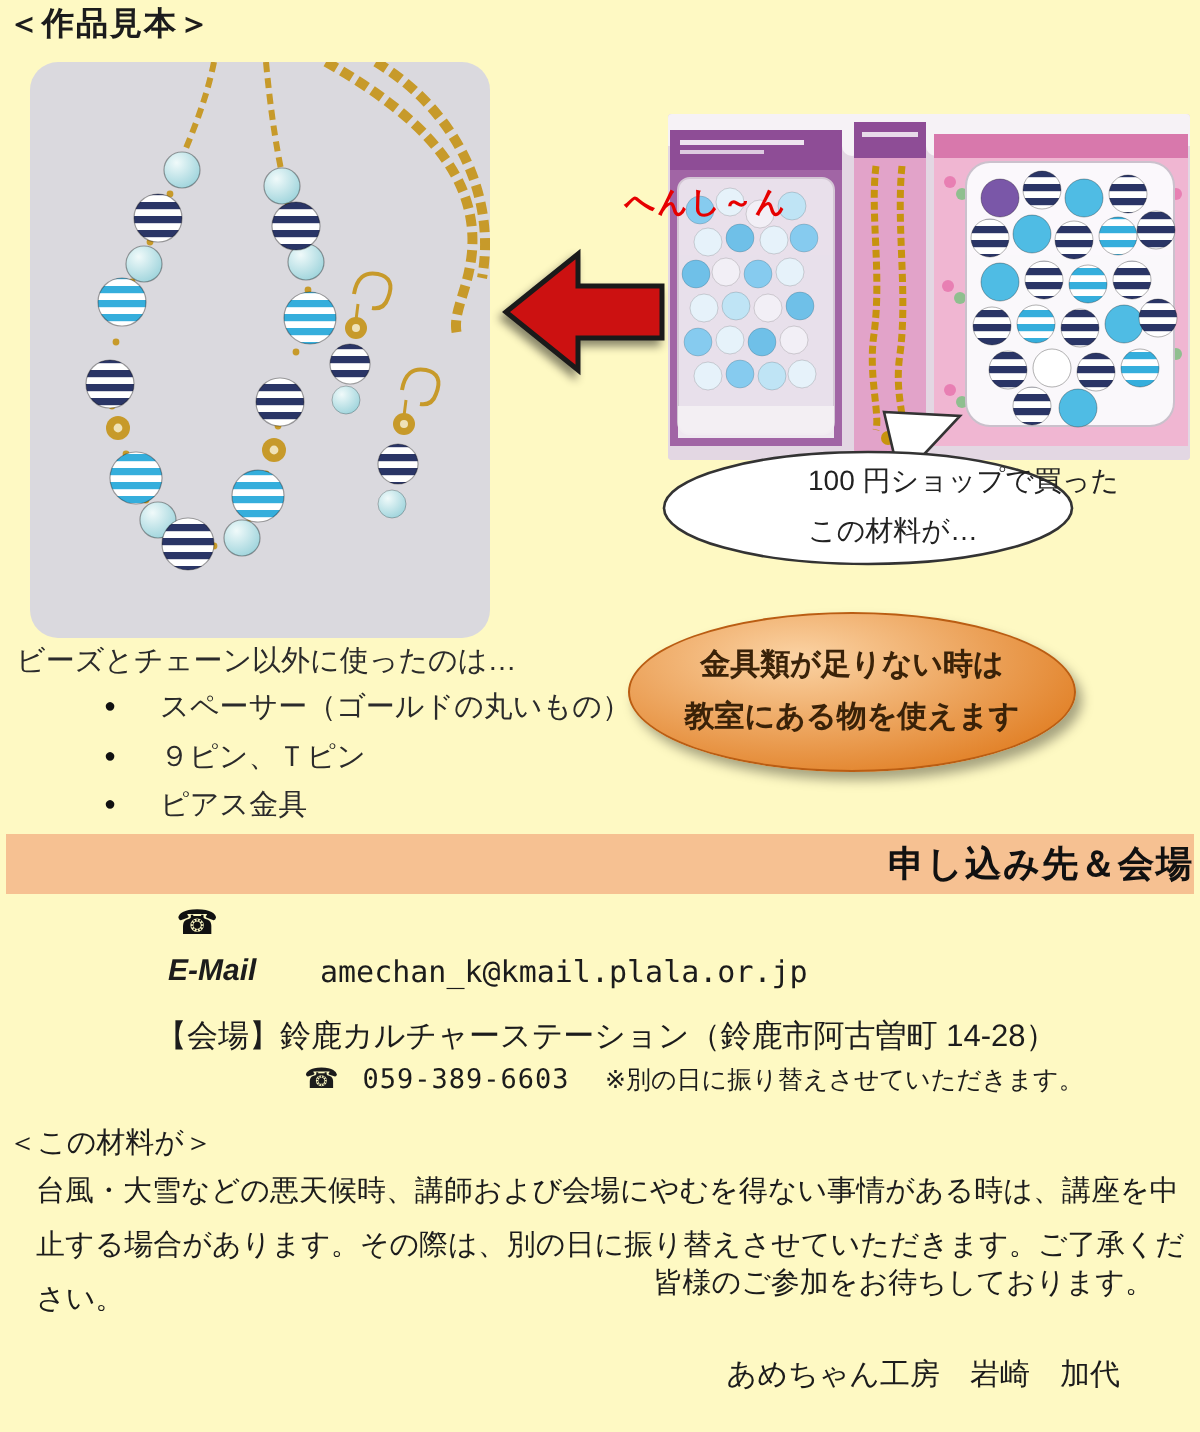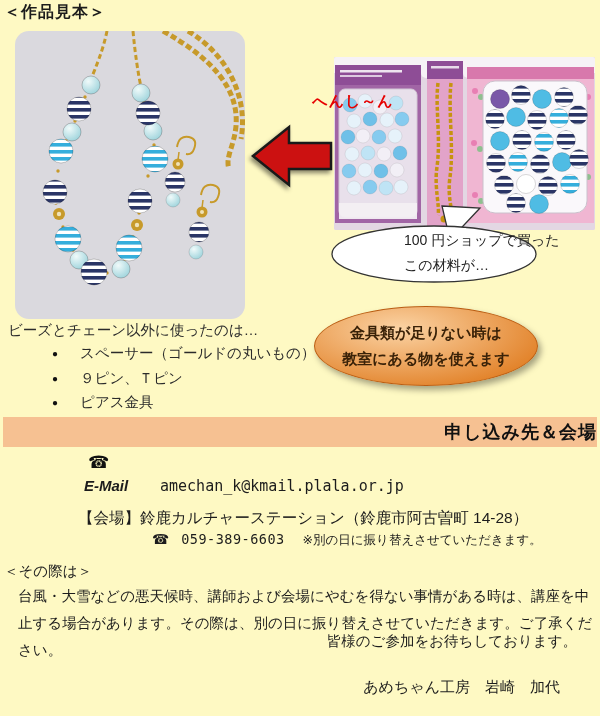--- a/index.html
+++ b/index.html
@@ -309,19 +309,19 @@
   <span id="phone-icon" class="abs phone-glyph">☎</span>
   <span id="email-label" class="abs">E-Mail</span>
   <span id="email-value" class="abs">amechan_k@kmail.plala.or.jp</span>
   <div id="venue-line" class="abs">【会場】鈴鹿カルチャーステーション（鈴鹿市阿古曽町 14-28）</div>
   <div id="venue-phone" class="abs">
     <span class="icon">☎</span>
     <span class="num">059-389-6603</span>
     <span class="note">※別の日に振り替えさせていただきます。</span>
   </div>
 
-  <div id="disclaimer-heading" class="abs">＜その際は＞</div>
+  <div id="disclaimer-heading" class="abs">＜この材料が＞</div>
   <p id="disclaimer-body" class="abs">台風・大雪などの悪天候時、講師および会場にやむを得ない事情がある時は、講座を中止する場合があります。その際は、別の日に振り替えさせていただきます。ご了承ください。</p>
 
   <div id="closing1" class="abs">皆様のご参加をお待ちしております。</div>
   <div id="closing2" class="abs">あめちゃん工房　岩崎　加代</div>
 
 </div>
 
 </body></html>

